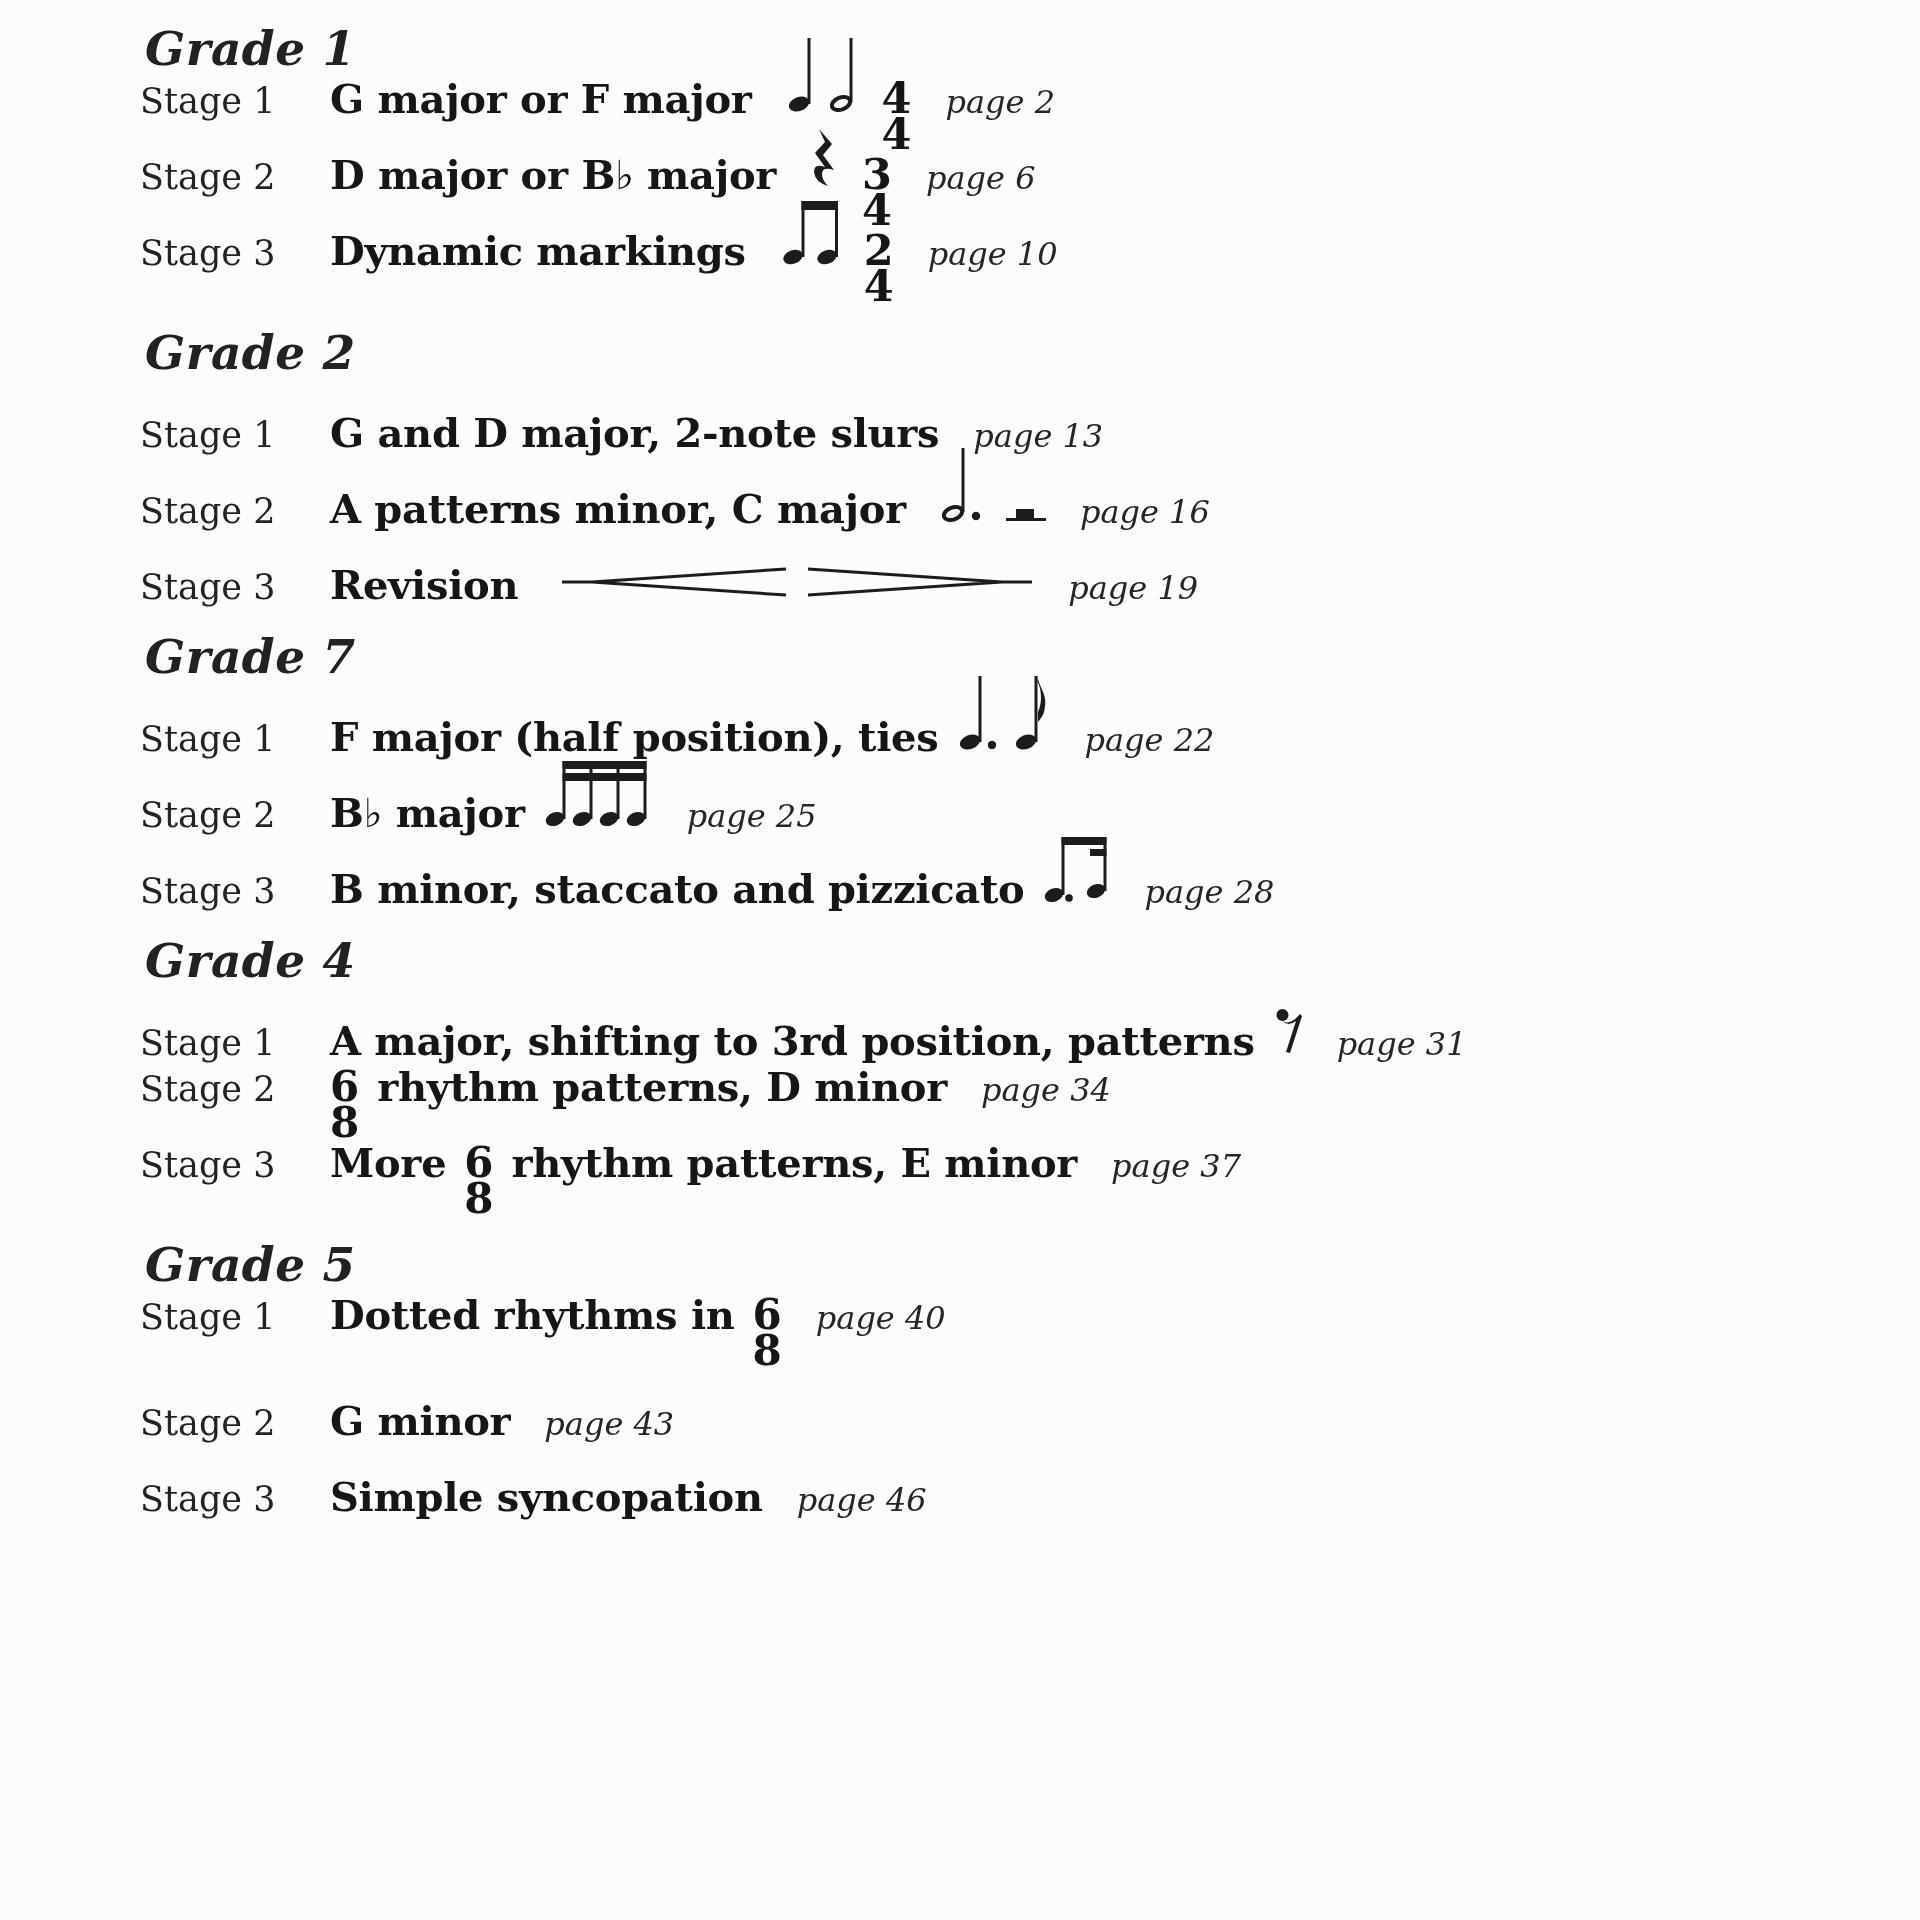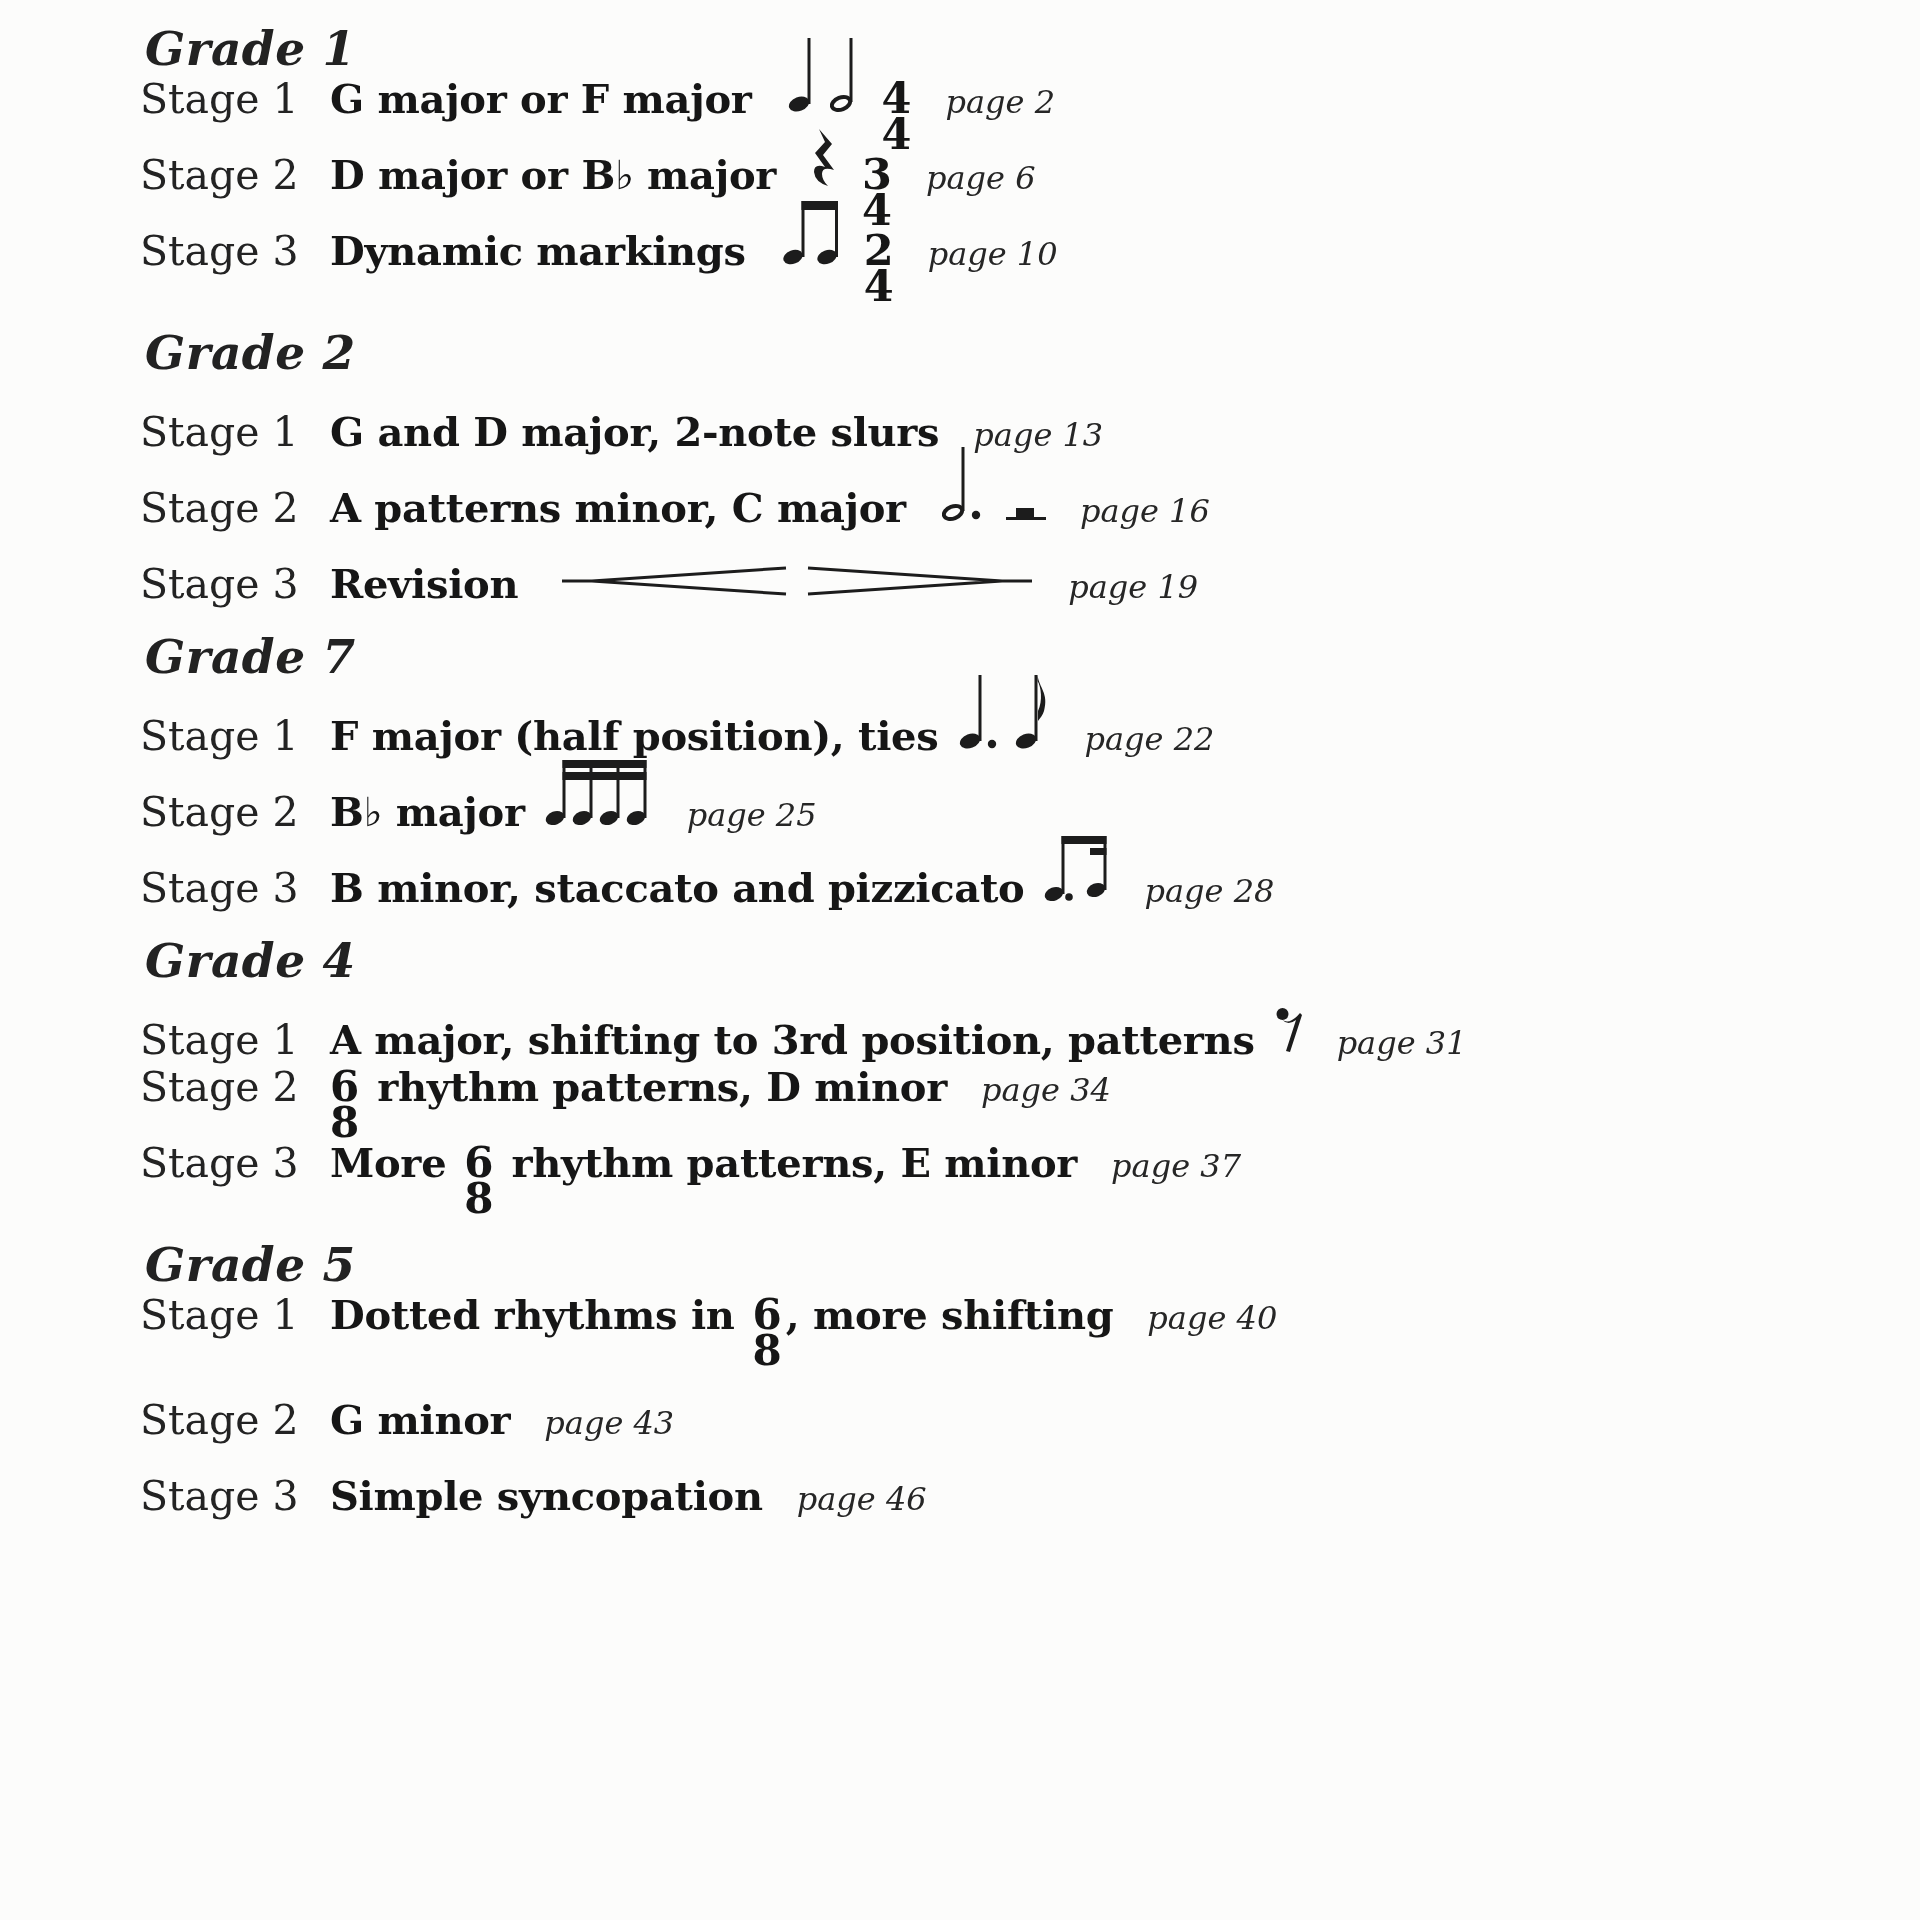--- a/index.html
+++ b/index.html
@@ -16,21 +16,21 @@
   .inner {
     position: absolute; left: 0; bottom: 8px;
     display: flex; align-items: baseline;
     white-space: nowrap;
   }
   .grade-line .inner { left: 5px; }
   .grade-title {
     font-size: 47px; font-weight: 700; font-style: italic;
     letter-spacing: 0.5px; color: #222;
   }
-  .stage { width: 190px; flex: 0 0 190px; font-size: 41px; color: #232323; margin-top: 42px; }
+  .stage { width: 190px; flex: 0 0 190px; font-size: 35px; color: #232323; margin-top: 42px; }
   .title { font-size: 40px; font-weight: 700; letter-spacing: -0.3px; color: #161616; }
   .page  { font-size: 32px; font-style: italic; margin-left: 34px; color: #262626; }
 
   svg.sym { margin-left: 20px; margin-bottom: -8px; flex: 0 0 auto; }
   svg.sym.first { margin-left: 36px; }
   svg.sym.tight { margin-left: 14px; }
   svg.sym.raised { margin-bottom: 6px; }
   svg.sym.hairpin { margin-bottom: -2px; margin-left: 42px; }
   svg.sym.hairpin + svg.sym.hairpin { margin-left: 18px; }
 
@@ -270,21 +270,20 @@
   </div>
 
   <div class="line">
     <div class="inner">
       <span class="stage">Stage 1</span>
       <span class="title">Dotted rhythms in</span>
       <span class="timesig inline">
           <span>6</span>
           <span>8</span>
         </span>
-      <span class="title after-sig comma">, more shifting</span>
       <span class="page">page 40</span>
     </div>
   </div>
 
   <div class="line">
     <div class="inner">
       <span class="stage">Stage 2</span>
       <span class="title">G minor</span>
       <span class="page">page 43</span>
     </div>

